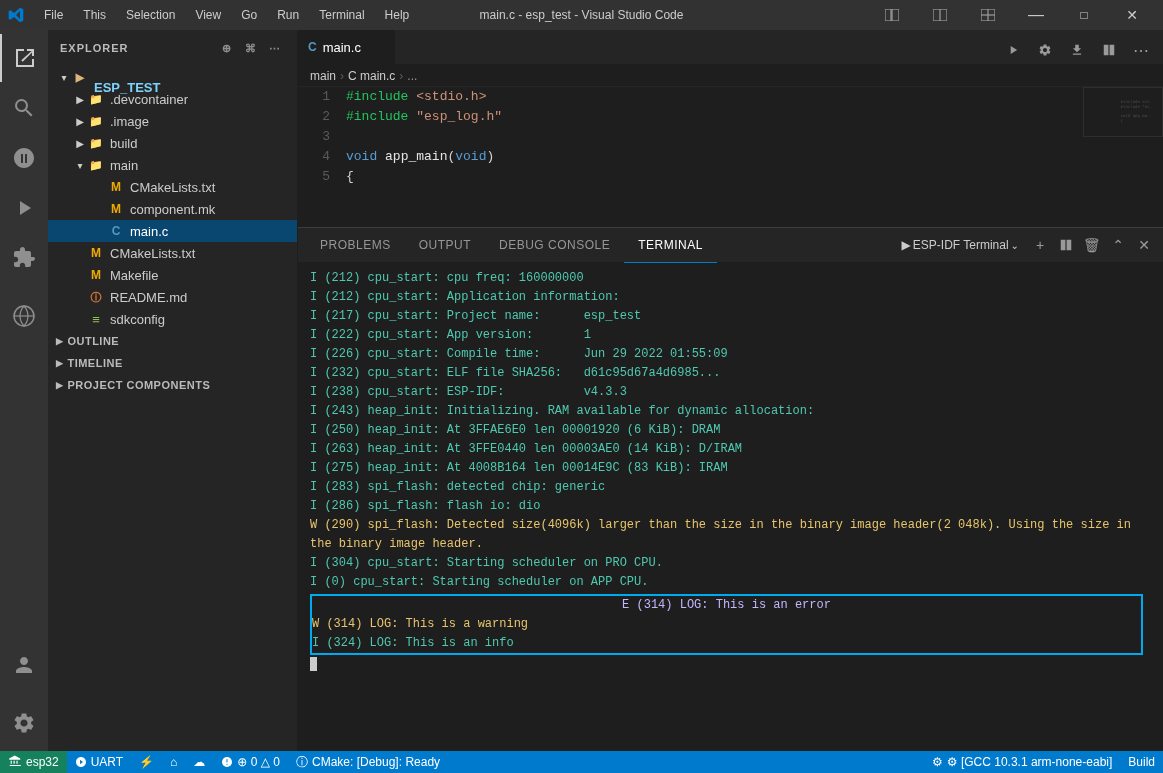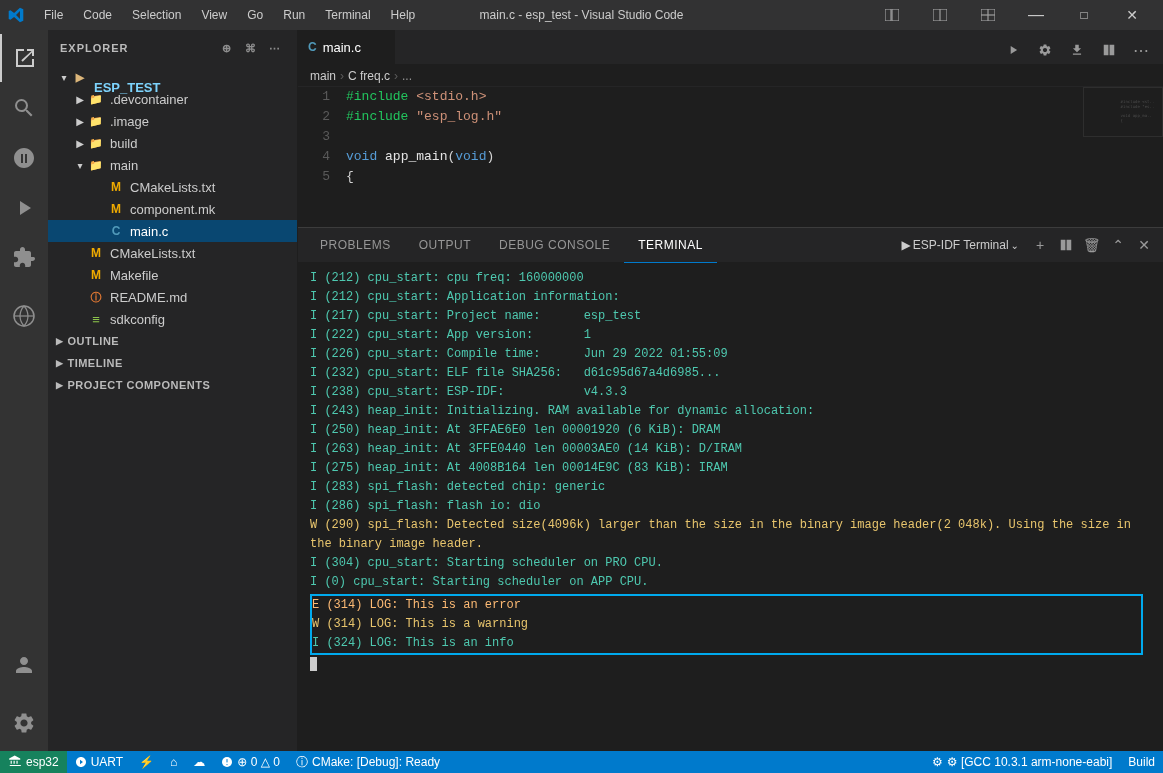--- a/index.html
+++ b/index.html
@@ -356,21 +356,21 @@
       padding: 6px 12px;
       font-family: 'Consolas', 'Courier New', monospace;
       font-size: 12px;
       line-height: 19px;
       overflow-y: auto;
       color: #cccccc;
       position: relative;
     }
     .t-green { color: #4ec9b0; }
     .t-yellow { color: #e8c56d; }
-    .t-red { color: #fdba74; }
+    .t-red { color: #c4b5fd; text-align: center; }
     .cursor-block {
       display: inline-block;
       width: 7px;
       height: 14px;
       background: #cccccc;
       vertical-align: text-bottom;
       animation: blink 1s step-end infinite;
     }
     @keyframes blink { 50% { opacity: 0; } }
 
@@ -408,21 +408,21 @@
 <body>
 
 <div class="titlebar">
   <div class="titlebar-left">
 
     <svg width="16" height="16" viewBox="0 0 100 100" style="flex-shrink:0">
       <path fill="#007acc" d="M74.7 4.4L38.1 37.4 15.5 19.6 4.4 25.6v48.8l11.1 6L38.1 62.6 74.7 95.6l20.9-9.1V13.5zm0 20.2v50.8L50.2 50z"></path>
     </svg>
     <div class="titlebar-menu">
       <span>File</span>
-      <span>Code</span>
+      <span>This</span>
       <span>Selection</span>
       <span>View</span>
       <span>Go</span>
       <span>Run</span>
       <span>Terminal</span>
       <span>Help</span>
     </div>
   </div>
   <div class="titlebar-center">main.c - esp_test - Visual Studio Code</div>
   <div class="titlebar-right">
@@ -628,21 +628,21 @@
               <path d="M3 3h8v18H3V3zm10 0h8v18h-8V3z"></path>
             </svg>
         </div>
         <div class="tab-bar-icon" style="font-size:16px;color:#cccccc;">⋯</div>
       </div>
     </div>
 
     <div class="breadcrumb">
       <span style="color:#cccccc;">main</span>
       <span class="breadcrumb-sep">›</span>
-      <span style="color:#cccccc;">C  freq.c</span>
+      <span style="color:#cccccc;">C  main.c</span>
       <span class="breadcrumb-sep">›</span>
       <span>...</span>
     </div>
 
     <div class="code-editor" style="max-height:140px;min-height:100px;">
       <div class="line-numbers">
         <div>1</div>
         <div>2</div>
         <div>3</div>
         <div>4</div>

